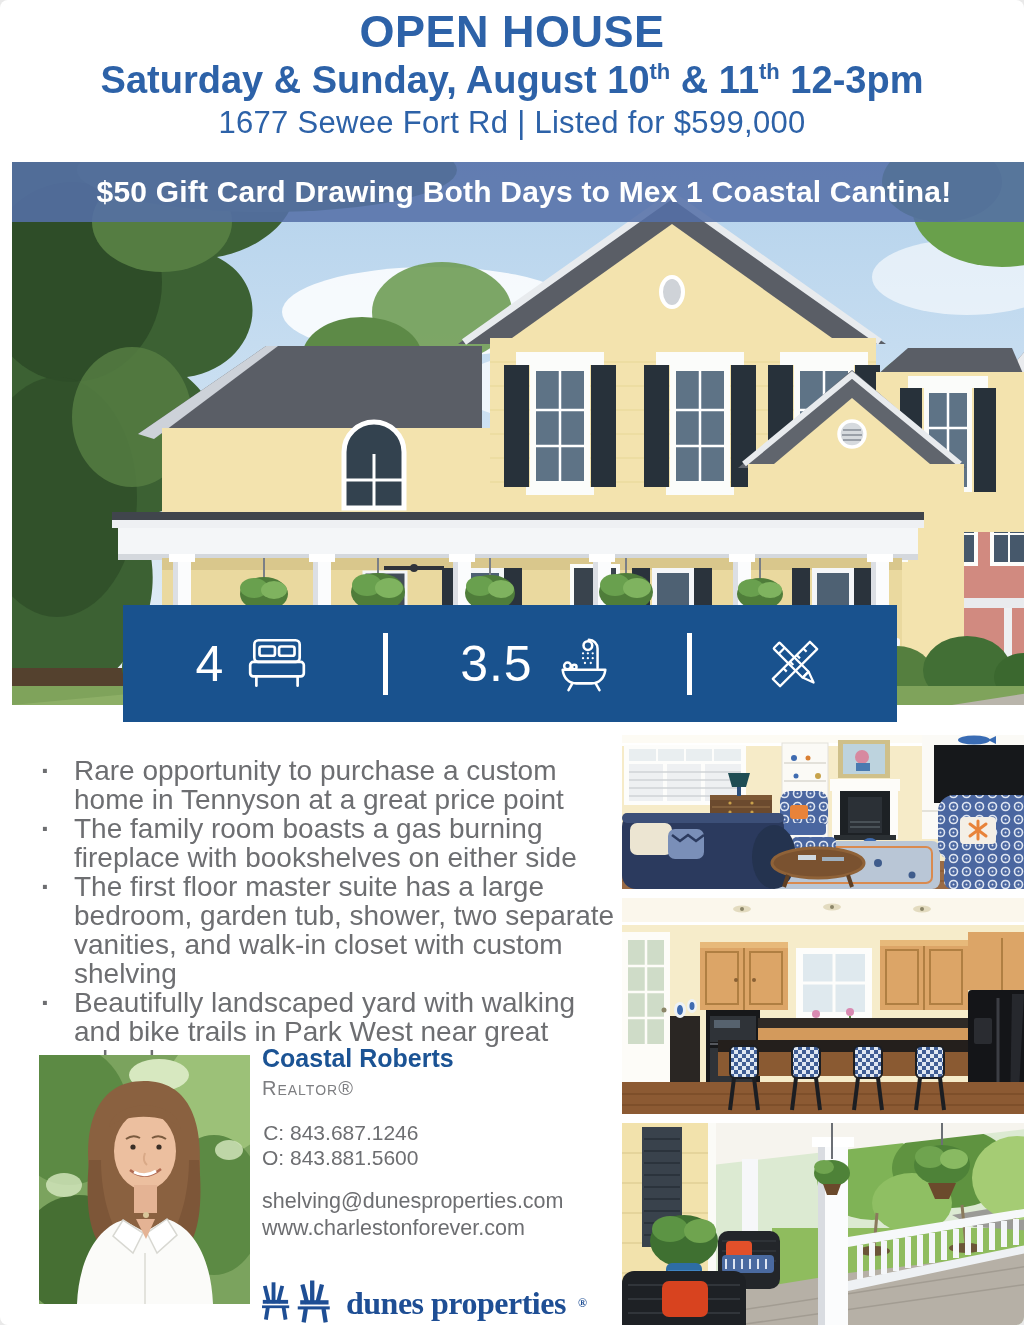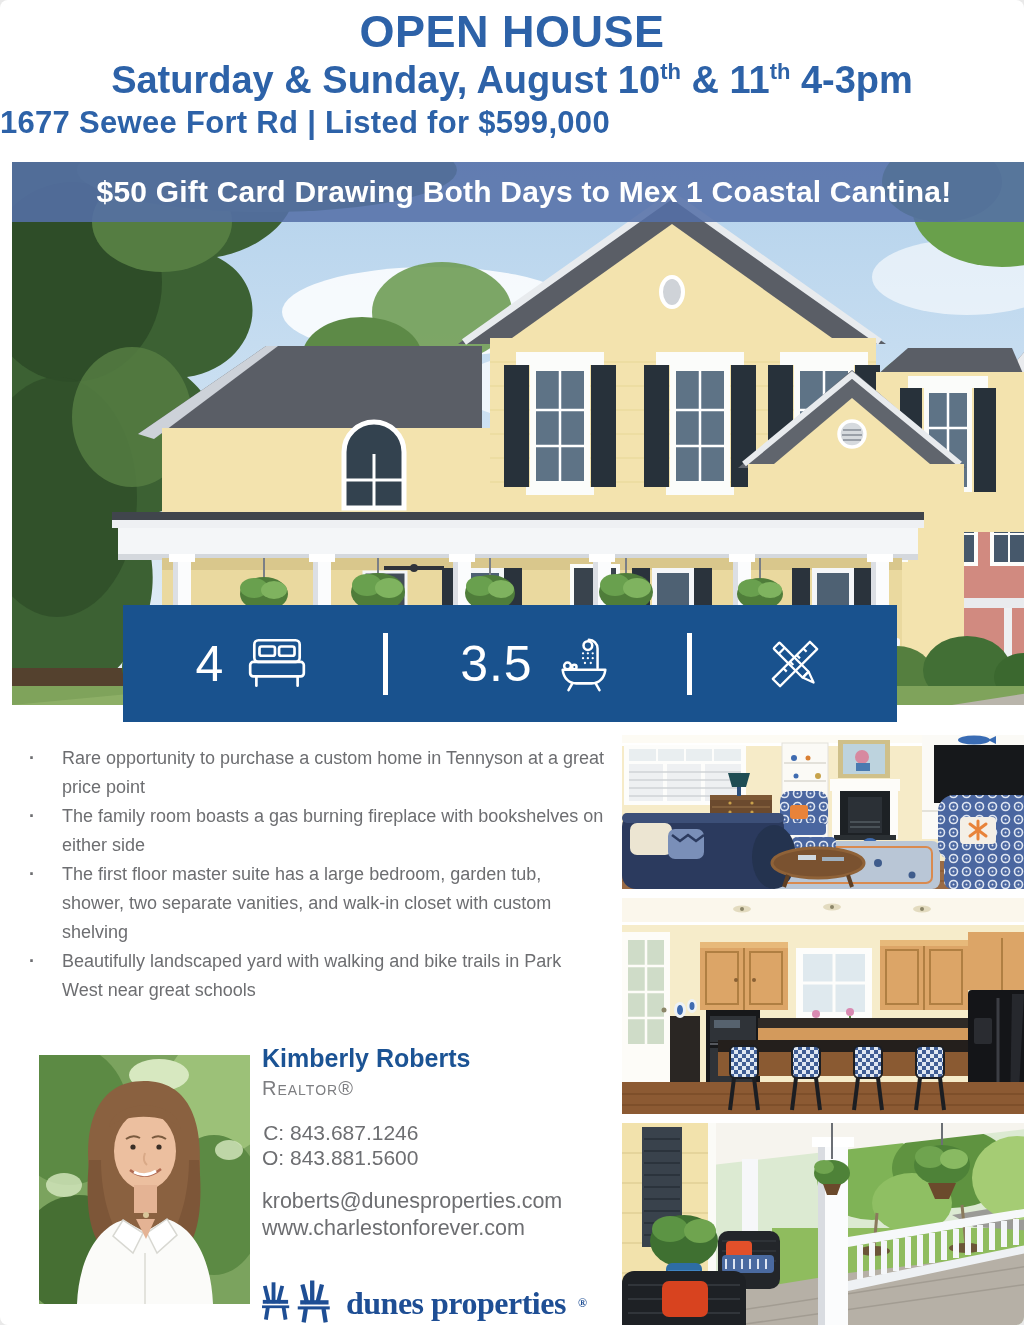--- a/index.html
+++ b/index.html
@@ -4,63 +4,63 @@
 <style>
   html,body{margin:0;padding:0;background:#e9e9e9;}
   .page{position:relative;width:1024px;height:1325px;margin:0 auto;background:#fff;
         overflow:hidden;font-family:"Liberation Sans",sans-serif;border-radius:8px;}
   
   .hd-title{position:absolute;top:6px;left:0;width:100%;text-align:center;
             font-size:45px;font-weight:800;color:#2d62a8;letter-spacing:.5px;}
   .hd-date{position:absolute;top:59px;left:0;width:100%;text-align:center;
            font-size:38px;font-weight:700;color:#2d62a8;}
   .hd-date sup{font-size:22px;vertical-align:14px;}
-  .hd-addr{position:absolute;top:105px;left:0;width:100%;text-align:left;
-           font-size:31px;font-weight:700;color:#2d62a8;letter-spacing:.3px;}
+  .hd-addr{position:absolute;top:105px;left:0;width:100%;text-align:center;
+           font-size:31px;font-weight:400;color:#2d62a8;letter-spacing:.3px;}
   
   figure{margin:12px;padding:0;position:absolute;overflow:hidden;}
   figure svg{display:block;width:100%;height:100%;}
   .ph-main{top:150px;left:0;width:1024px;height:543px;}
   .banner{position:absolute;top:0;left:0;right:0;height:60px;background:rgba(85,111,168,.87);
           color:#fff;font-size:30px;font-weight:700;text-align:center;line-height:60px;letter-spacing:.2px;}
   .ph-living{top:723px;left:610px;width:414px;height:154px;}
   .ph-kitchen{top:886px;left:610px;width:414px;height:216px;}
   .ph-porch{top:1111px;left:610px;width:414px;height:214px;}
   .ph-agent{top:1043px;left:27px;width:211px;height:249px;}
   
   .stats{position:absolute;top:605px;left:123px;width:774px;height:117px;background:#19528e;
          display:flex;align-items:center;justify-content:space-evenly;}
   .stat{display:flex;align-items:center;gap:20px;color:#fff;}
   .stat .num{font-size:50px;font-weight:300;letter-spacing:1px;}
   .stat svg{display:block;}
   .stats .sep{width:5px;height:62px;background:#fff;}
   
-  .features{position:absolute;top:744px;left:26px;width:578px;list-style:none;margin:0;padding:0;
-            color:#6d6e71;font-size:18px;line-height:29px;}
+  .features{position:absolute;top:744px;left:26px;width:578px;list-style:none;margin:12px;padding:0;
+            color:#6d6e71;font-size:28px;line-height:29px;}
   .features li{position:relative;padding-left:36px;}
   .features li::before{content:"\00B7";position:absolute;left:3px;top:0;font-weight:700;}
   
   .ag-name{position:absolute;top:1044px;left:262px;font-size:25px;font-weight:800;color:#1b5394;}
   .ag-title{position:absolute;top:1077px;left:262px;font-size:20px;color:#7d7e81;
             font-variant:small-caps;letter-spacing:1px;}
   .ag-phones{position:absolute;top:1120px;left:262px;font-size:21px;line-height:25px;color:#6d6e71;text-align:right;}
   .ag-net{position:absolute;top:1188px;left:262px;font-size:21.5px;line-height:27px;color:#6d6e71;}
   .logo{position:absolute;top:1242px;left:262px;display:flex;align-items:center;gap:12px;margin-top:37px;}
   .logo .wordmark{font-family:"Liberation Serif",serif;font-weight:700;color:#1e4e94;
                   font-size:32px;letter-spacing:-.5px;line-height:44px;}
   .logo .reg{font-family:"Liberation Serif",serif;font-weight:700;color:#1e4e94;
              font-size:12px;vertical-align:14px;}
 </style>
 </head>
 <body>
 
 <div class="page">
 
   <div class="hd-title">OPEN HOUSE</div>
-  <div class="hd-date"><span>Saturday &amp; Sunday, August 10</span><sup>th</sup><span> &amp; 11</span><sup>th</sup><span> 4-3pm</span></div>
+  <div class="hd-date"><span>Saturday &amp; Sunday, August 10</span><sup>th</sup><span> &amp; 11</span><sup>th</sup><span> 12-3pm</span></div>
   <div class="hd-addr">1677 Sewee Fort Rd | Listed for $599,000</div>
 
   <figure class="ph-main">
     <svg viewBox="0 0 1024 543" preserveAspectRatio="none">
       <defs>
         <linearGradient id="sky" x1="0" y1="0" x2="0" y2="1">
           <stop offset="0" stop-color="#b4d2ec"></stop>
             <stop offset="1" stop-color="#e7f0f8"></stop>
         </linearGradient>
         <pattern id="bal" width="14" height="30" patternUnits="userSpaceOnUse">
@@ -804,28 +804,28 @@
       <polygon points="84,165 104,178 94,198 74,181" fill="#ffffff"></polygon>
       <polygon points="128,164 108,178 118,198 138,180" fill="#ffffff"></polygon>
       <polygon points="84,165 104,178 94,198 74,181" fill="none" stroke="#d8d8d2" stroke-width="1.5"></polygon>
       <polygon points="128,164 108,178 118,198 138,180" fill="none" stroke="#d8d8d2" stroke-width="1.5"></polygon>
       <polygon points="97,164 116,164 107,184" fill="#e4b394"></polygon>
       <circle cx="107" cy="160" r="3" fill="#d9c69a"></circle>
       <line x1="106" y1="198" x2="106" y2="249" stroke="#e3e3dd" stroke-width="2"></line>
     </svg>
   </figure>
 
-  <div class="ag-name">Kimberly Roberts</div>
+  <div class="ag-name">Coastal Roberts</div>
   <div class="ag-title">Realtor®</div>
   <div class="ag-phones">
     <div>C: 843.687.1246</div>
     <div>O: 843.881.5600</div>
   </div>
   <div class="ag-net">
-    <div>kroberts@dunesproperties.com</div>
+    <div>shelving@dunesproperties.com</div>
     <div>www.charlestonforever.com</div>
   </div>
 
   <div class="logo">
     <span>
       <svg width="72" height="44" viewBox="0 0 64 40" fill="#1e4e94">
         <g>
           <rect x="2" y="6" width="3.5" height="16" transform="rotate(-14 3.75 14)"></rect>
           <rect x="8" y="3" width="3.5" height="19"></rect>
           <rect x="14" y="6" width="3.5" height="16" transform="rotate(14 15.75 14)"></rect>

